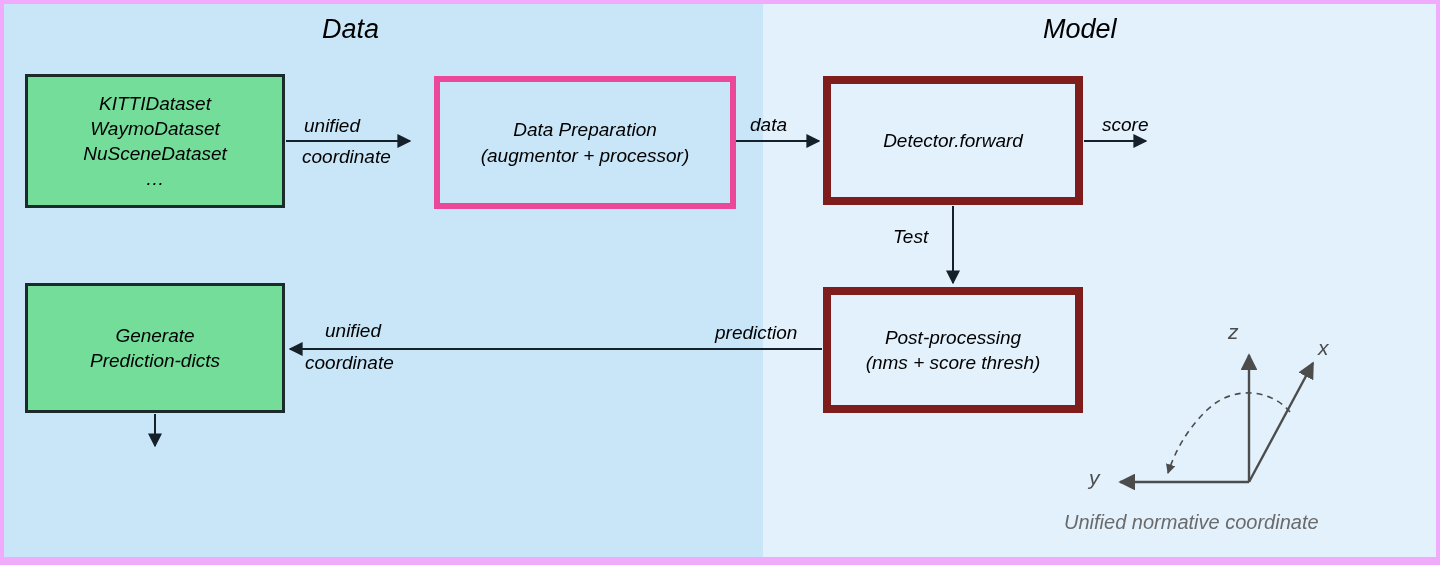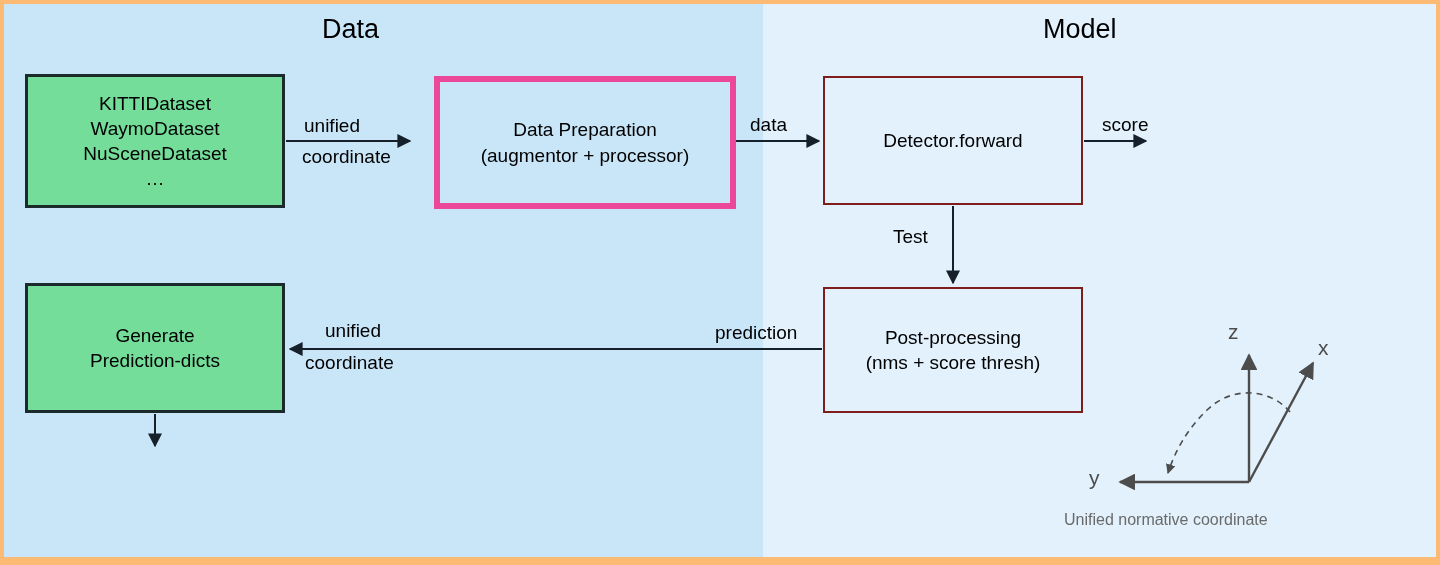--- a/index.html
+++ b/index.html
@@ -5,23 +5,24 @@
 <style>
   html, body {
     margin: 0;
     padding: 0;
     background: #ffffff;
   }
   #canvas {
     position: relative;
     width: 1440px;
     height: 565px;
-    background: #fdba74;
+    background: #f0abfc;
     font-family: "Liberation Sans", sans-serif;
     overflow: hidden;
+    font-style: italic;
   }
   .panel {
     position: absolute;
     top: 4px;
     height: 553px;
   }
   #panel-data {
     left: 4px;
     width: 759px;
     background: #c9e6f8;
@@ -57,21 +58,21 @@
     background: #74dd9a;
     border: 3px solid #1b2b2b;
   }
   .node.blue-dark {
     background: #c9e6f8;
     border: 6px solid #ec4899;
     margin-left: 20px;
   }
   .node.blue-light {
     background: #e2f1fb;
-    border: 2px solid #7f1d1d;
+    border: 8px solid #7f1d1d;
   }
 
   #node-datasets   { left: 25px;  top: 74px;  width: 260px; height: 134px; }
   #node-dataprep   { left: 414px; top: 76px;  width: 302px; height: 133px; }
   #node-detector   { left: 823px; top: 76px;  width: 260px; height: 129px; }
   #node-optimize   { left: 1150px;top: 76px;  width: 253px; height: 129px; }
   #node-postproc   { left: 823px; top: 287px; width: 260px; height: 126px; }
   #node-genpred    { left: 25px;  top: 283px; width: 260px; height: 130px; }
   #node-eval       { left: 25px;  top: 450px; width: 260px; height: 101px; }
 
@@ -98,21 +99,21 @@
     left: 0; top: 0;
     width: 1440px;
     height: 565px;
     pointer-events: none;
   }
 
   #coord-caption {
     position: absolute;
     left: 1064px;
     top: 511px;
-    font-size: 16px;
+    font-size: 20px;
     color: #6a6a6a;
     white-space: nowrap;
   }
   .axis-label {
     position: absolute;
     font-size: 21px;
     color: #4c4c4c;
     white-space: nowrap;
   }
   #axis-z { left: 1228px; top: 320px; }

